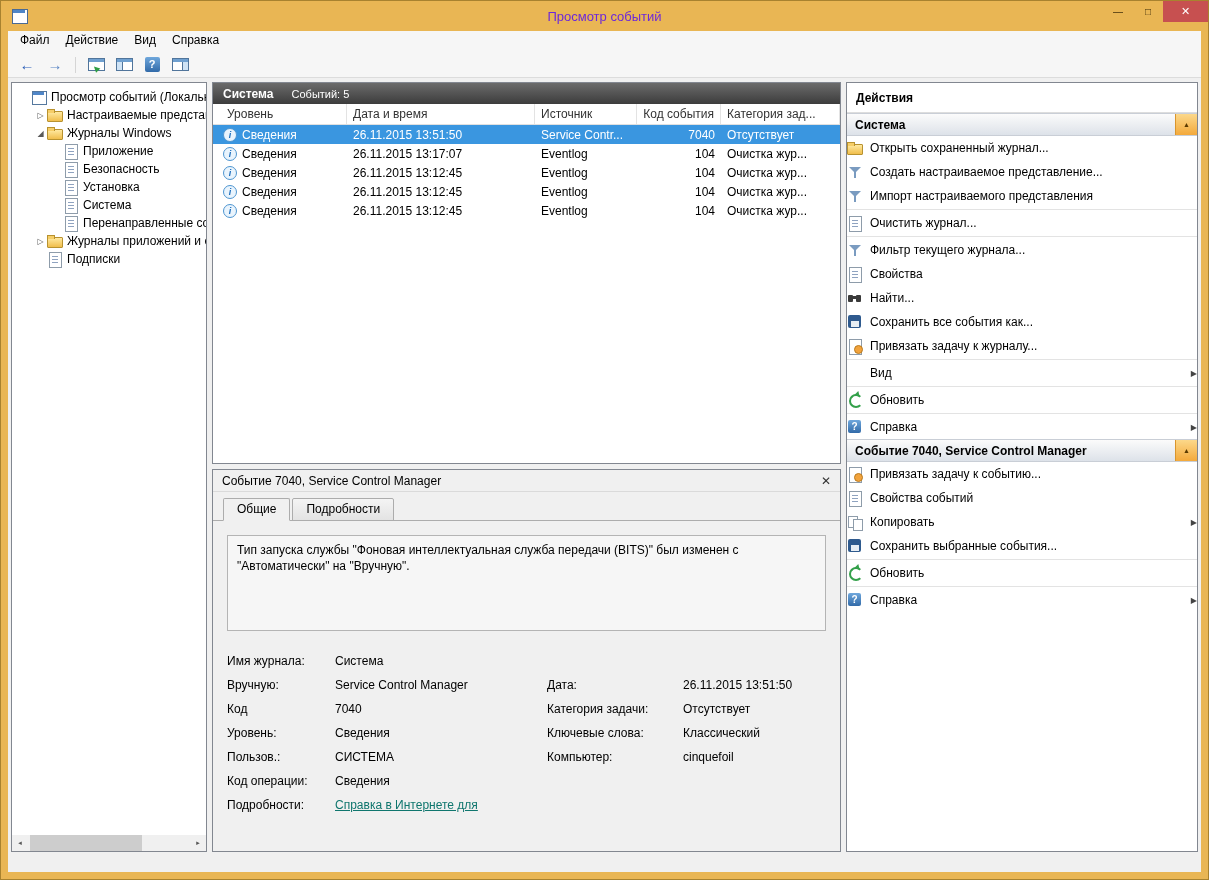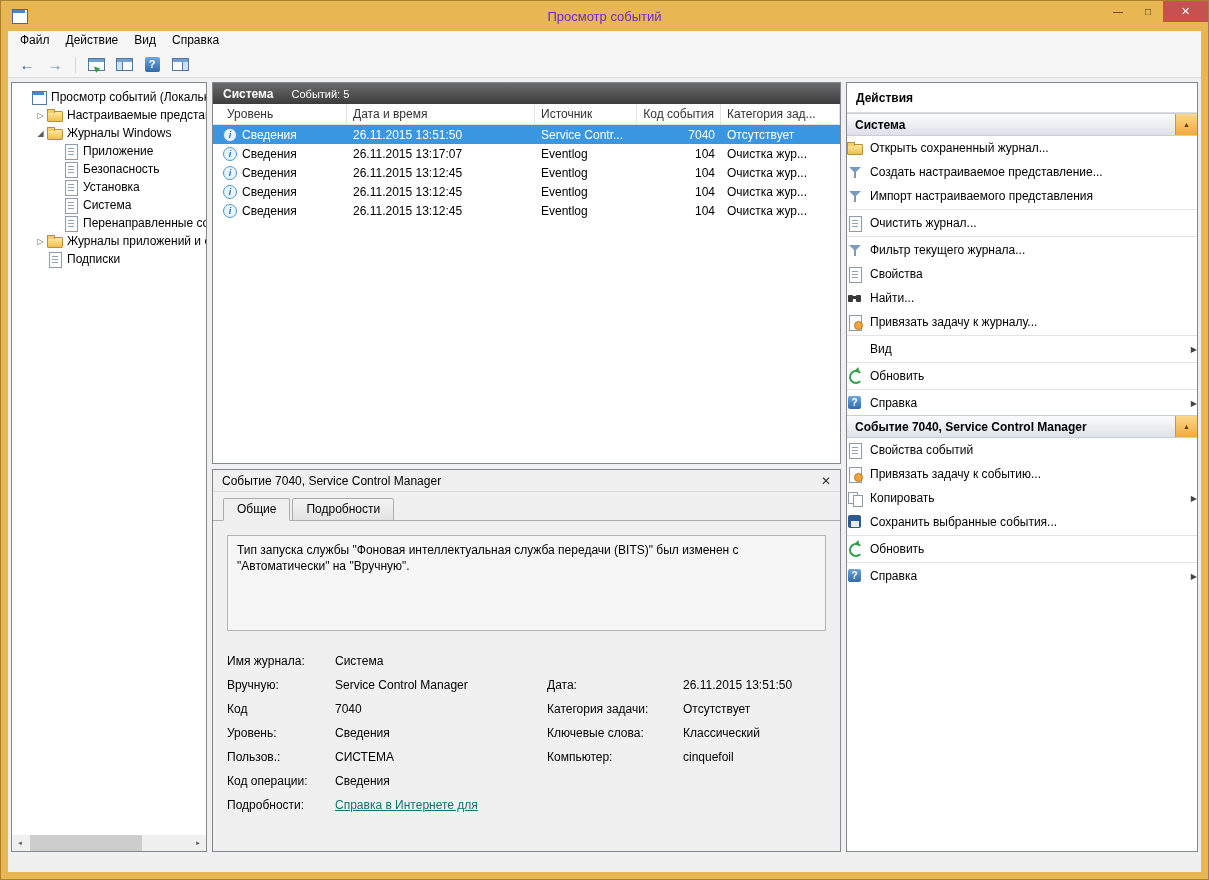--- a/index.html
+++ b/index.html
@@ -368,20 +368,24 @@
         </div>
         <div class="aitem">
           <span class="ic ic-page"></span>
           <span>Свойства</span>
         </div>
         <div class="aitem">
           <span class="ic ic-find"></span>
           <span>Найти...</span>
         </div>
         <div class="aitem">
+          <span class="ic ic-save"></span>
+          <span>Сохранить все события как...</span>
+        </div>
+        <div class="aitem">
           <span class="ic ic-task"></span>
           <span>Привязать задачу к журналу...</span>
         </div>
         <div class="adiv"></div>
         <div class="aitem sub">
           <span class="ic"></span>
           <span>Вид</span>
         </div>
         <div class="adiv"></div>
         <div class="aitem">
@@ -393,26 +397,26 @@
           <span class="ic ic-help"></span>
           <span>Справка</span>
         </div>
 
         <div class="asection">
           <span>Событие 7040, Service Control Manager</span>
           <span class="chev"></span>
         </div>
 
         <div class="aitem">
-          <span class="ic ic-page"></span>
-          <span>Свойства событий</span>
-        </div>
-        <div class="aitem">
           <span class="ic ic-task"></span>
           <span>Привязать задачу к событию...</span>
+        </div>
+        <div class="aitem">
+          <span class="ic ic-page"></span>
+          <span>Свойства событий</span>
         </div>
         <div class="aitem sub">
           <span class="ic ic-copy"></span>
           <span>Копировать</span>
         </div>
         <div class="aitem">
           <span class="ic ic-save"></span>
           <span>Сохранить выбранные события...</span>
         </div>
         <div class="adiv"></div>

